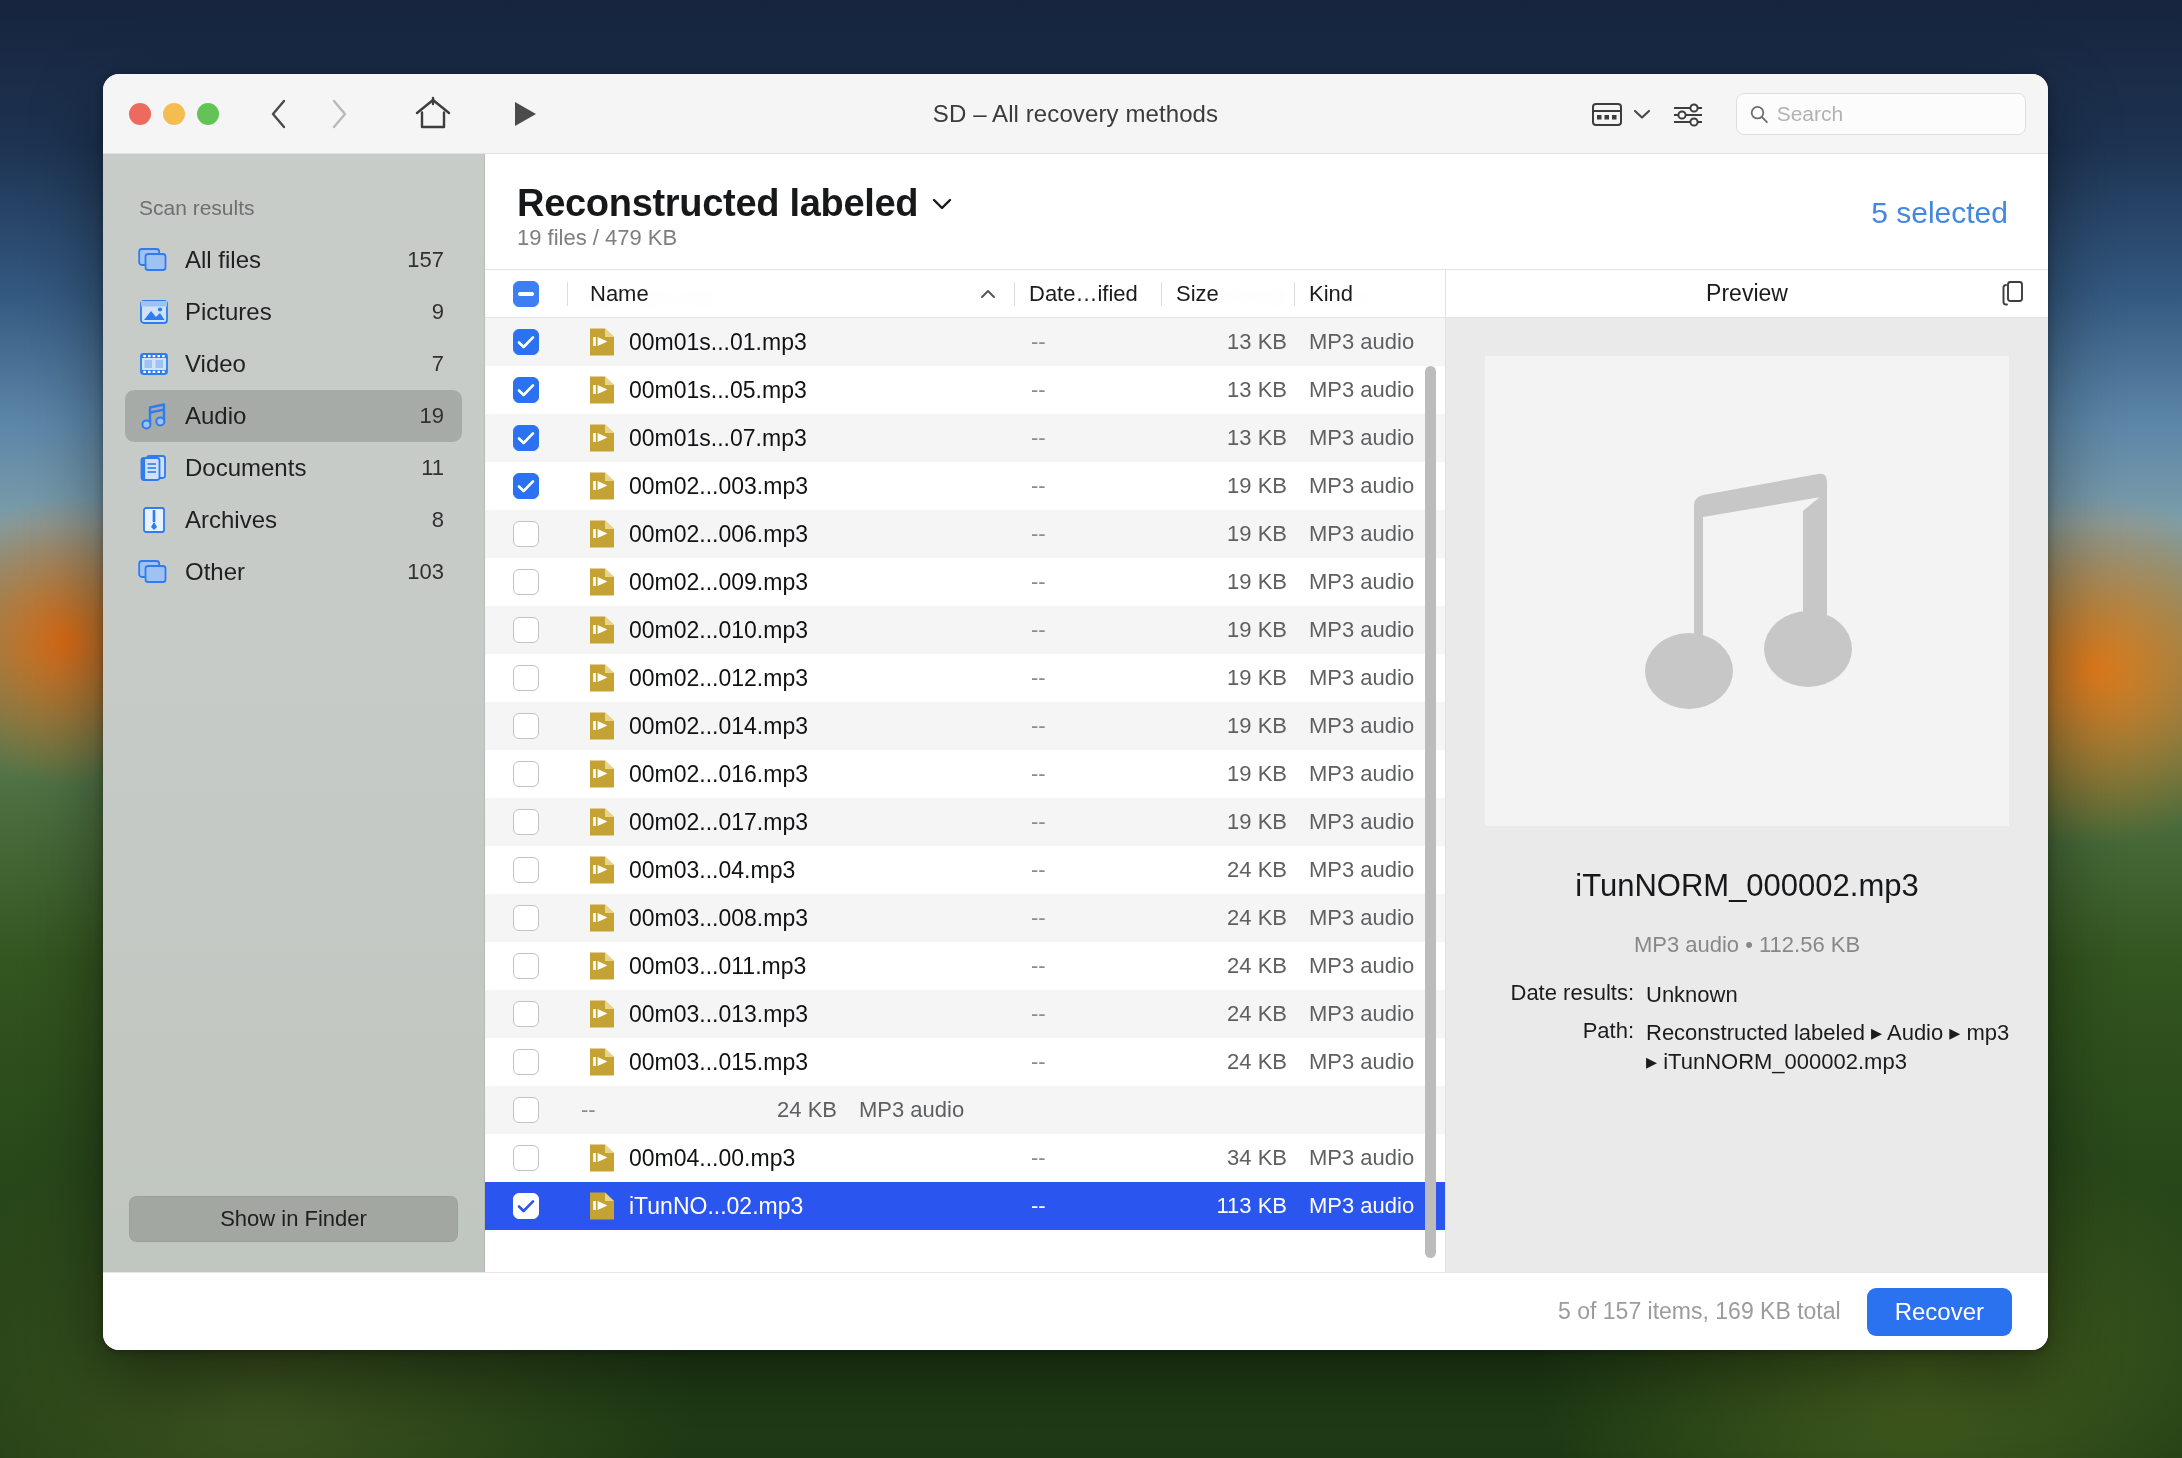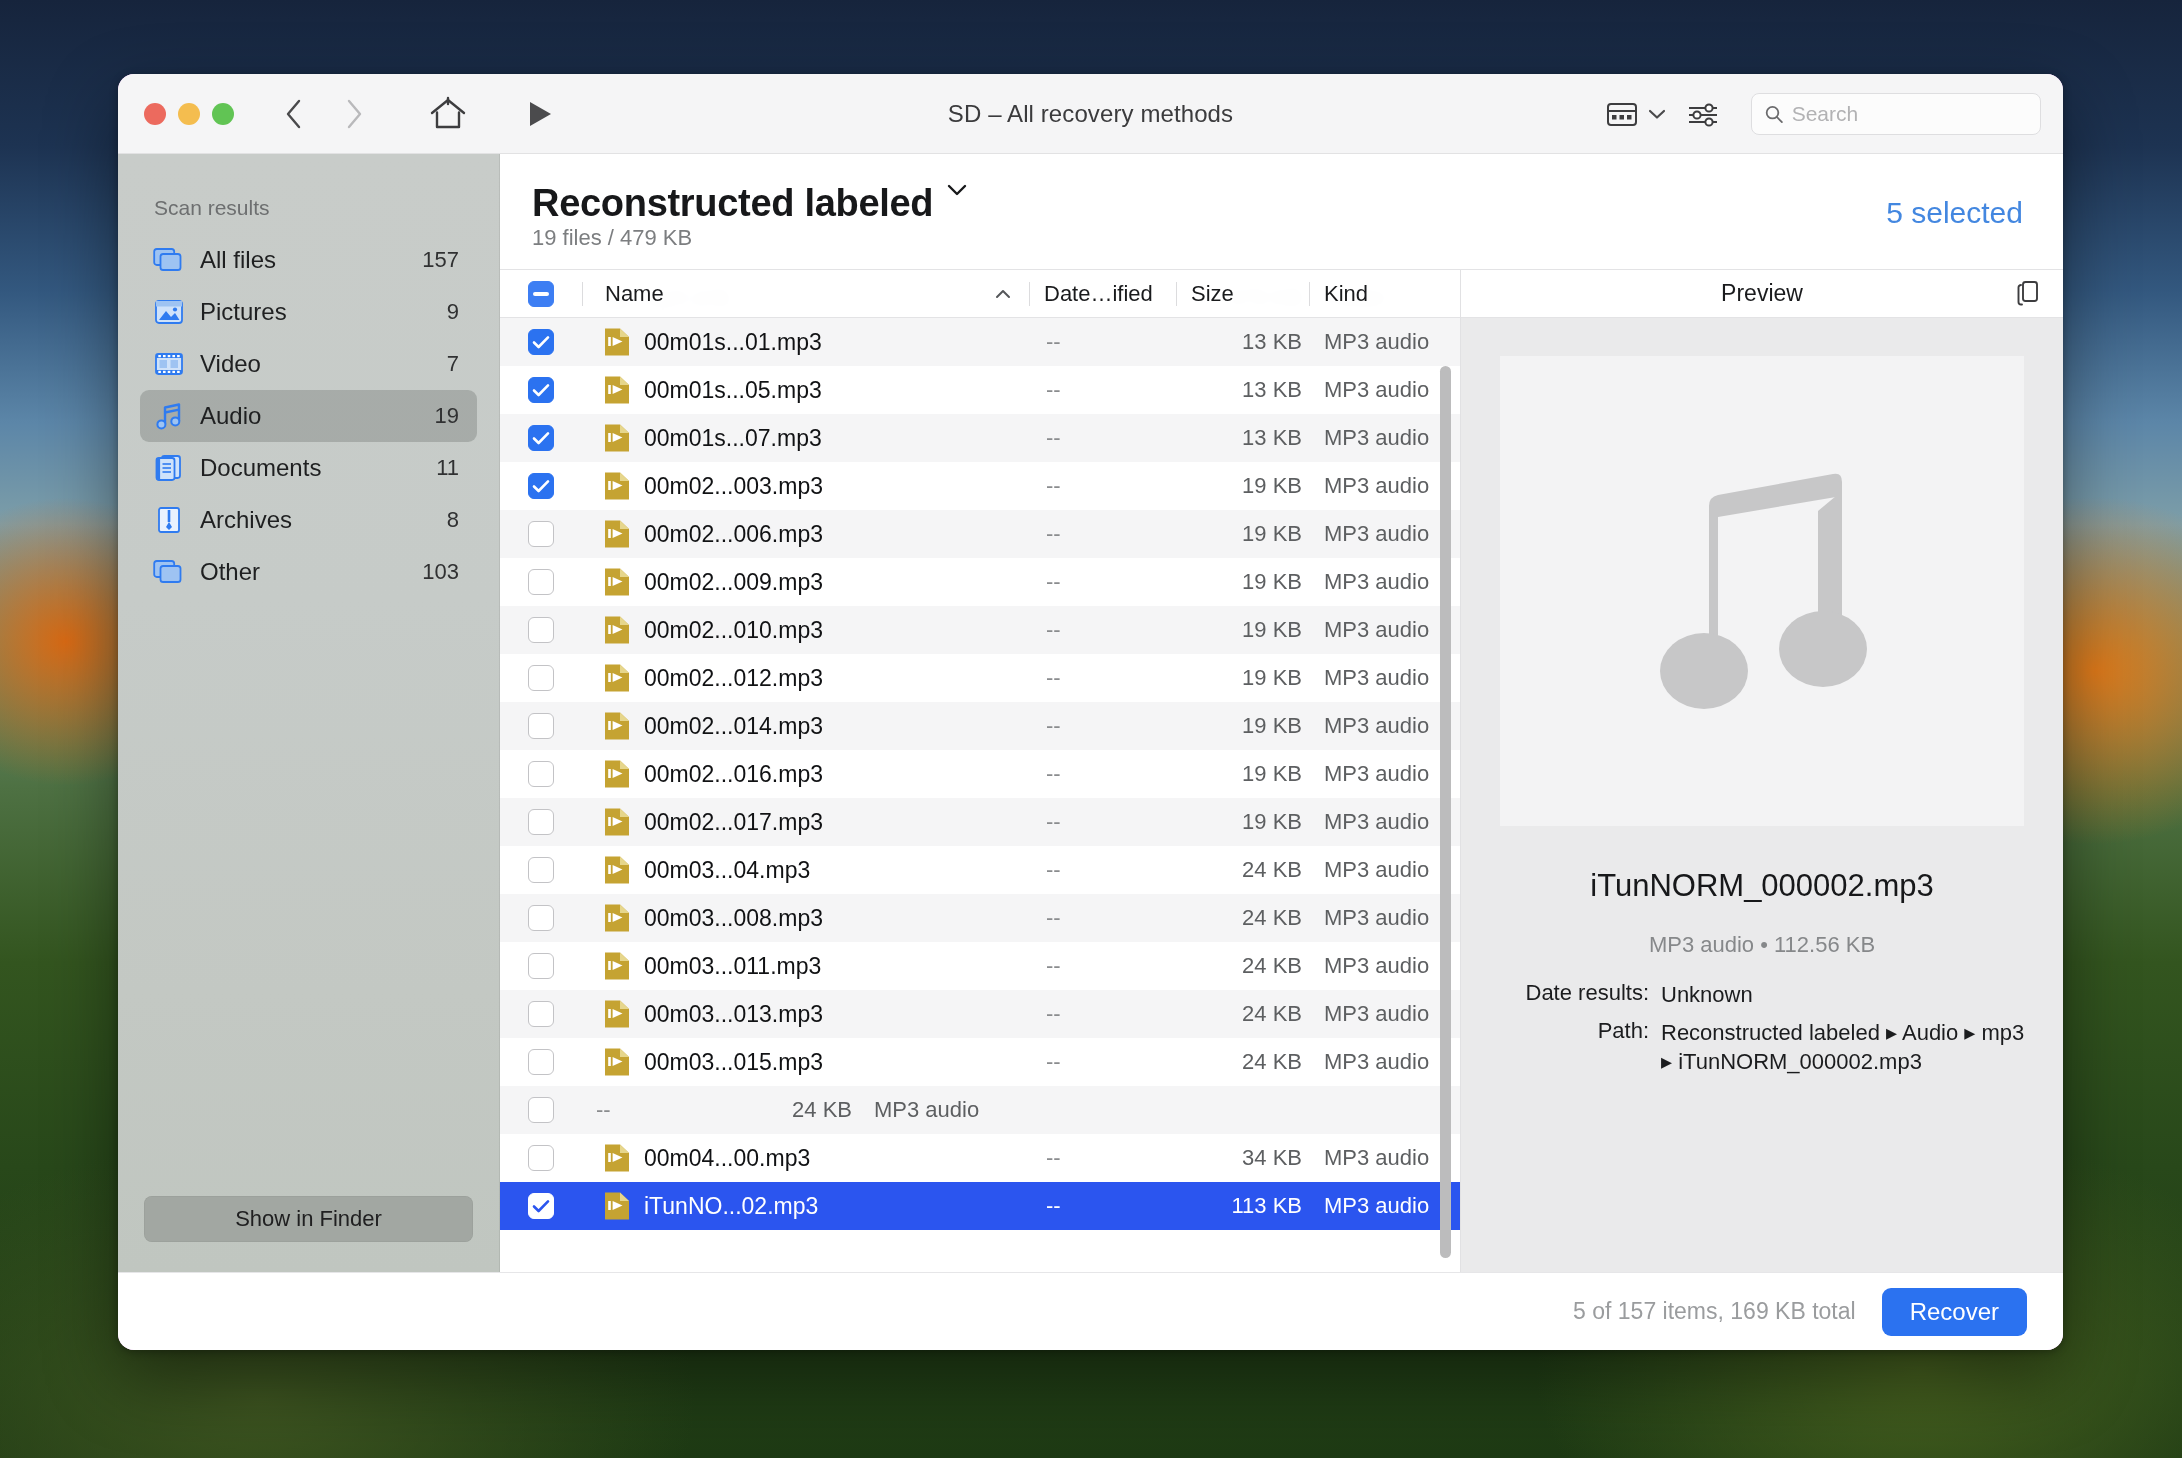--- a/index.html
+++ b/index.html
@@ -17,21 +17,21 @@
       radial-gradient(ellipse 300px 260px at 80% 70%, #c96a10 0%, rgba(201,106,16,0) 55%),
       linear-gradient(180deg,
         #16243c 0%, #1d3352 10%, #33587f 20%, #5c86a8 29%,
         #7d9ea8 36%, #6d8f72 44%, #4e7143 54%,
         #33551f 66%, #28481a 80%, #1e3a14 100%);
   }
 
   
   .window {
     position: absolute;
-    left: 118px; top: 74px;
+    left: 103px; top: 74px;
     width: 1945px; height: 1276px;
     border-radius: 16px;
     background: #f0abfc;
     box-shadow: 0 28px 72px rgba(0,0,0,.45), 0 2px 8px rgba(0,0,0,.3);
     overflow: hidden;
     display: flex;
     flex-direction: column;
   }
 
   
@@ -135,21 +135,21 @@
   
   .main { flex: 1; display: flex; flex-direction: column; min-width: 0; background: #fff; }
 
   .mhead {
     padding: 28px 40px 18px 32px;
     display: flex; align-items: flex-start;
   }
   .mhead-l { flex: 1; }
   .mtitle {
     font-size: 38px; font-weight: bold; color: #17181a;
-    display: flex; align-items: flex-start; gap: 12px;
+    display: flex; align-items: center; gap: 12px;
     letter-spacing: -.3px;
   }
   .msub { font-size: 22px; color: #7c7e80; margin-top: 0; }
   .selcount { font-size: 30px; color: #4387e0; font-weight: 500; padding-top: 14px; }
 
   .panes { flex: 1; display: flex; min-height: 0; border-top: 1px solid #e3e3e5; }
 
   
   .tablepane { flex: 1; min-width: 0; display: flex; flex-direction: column; position: relative;
                border-right: 1px solid #e1e1e3; }

